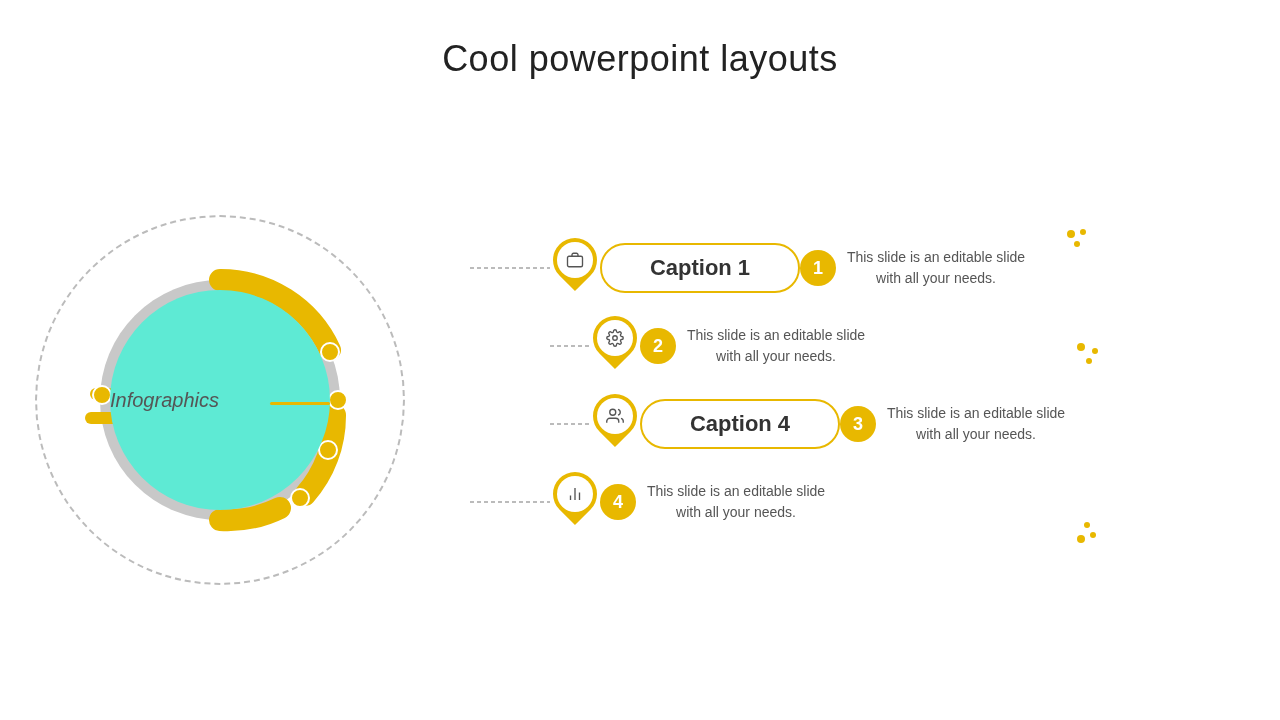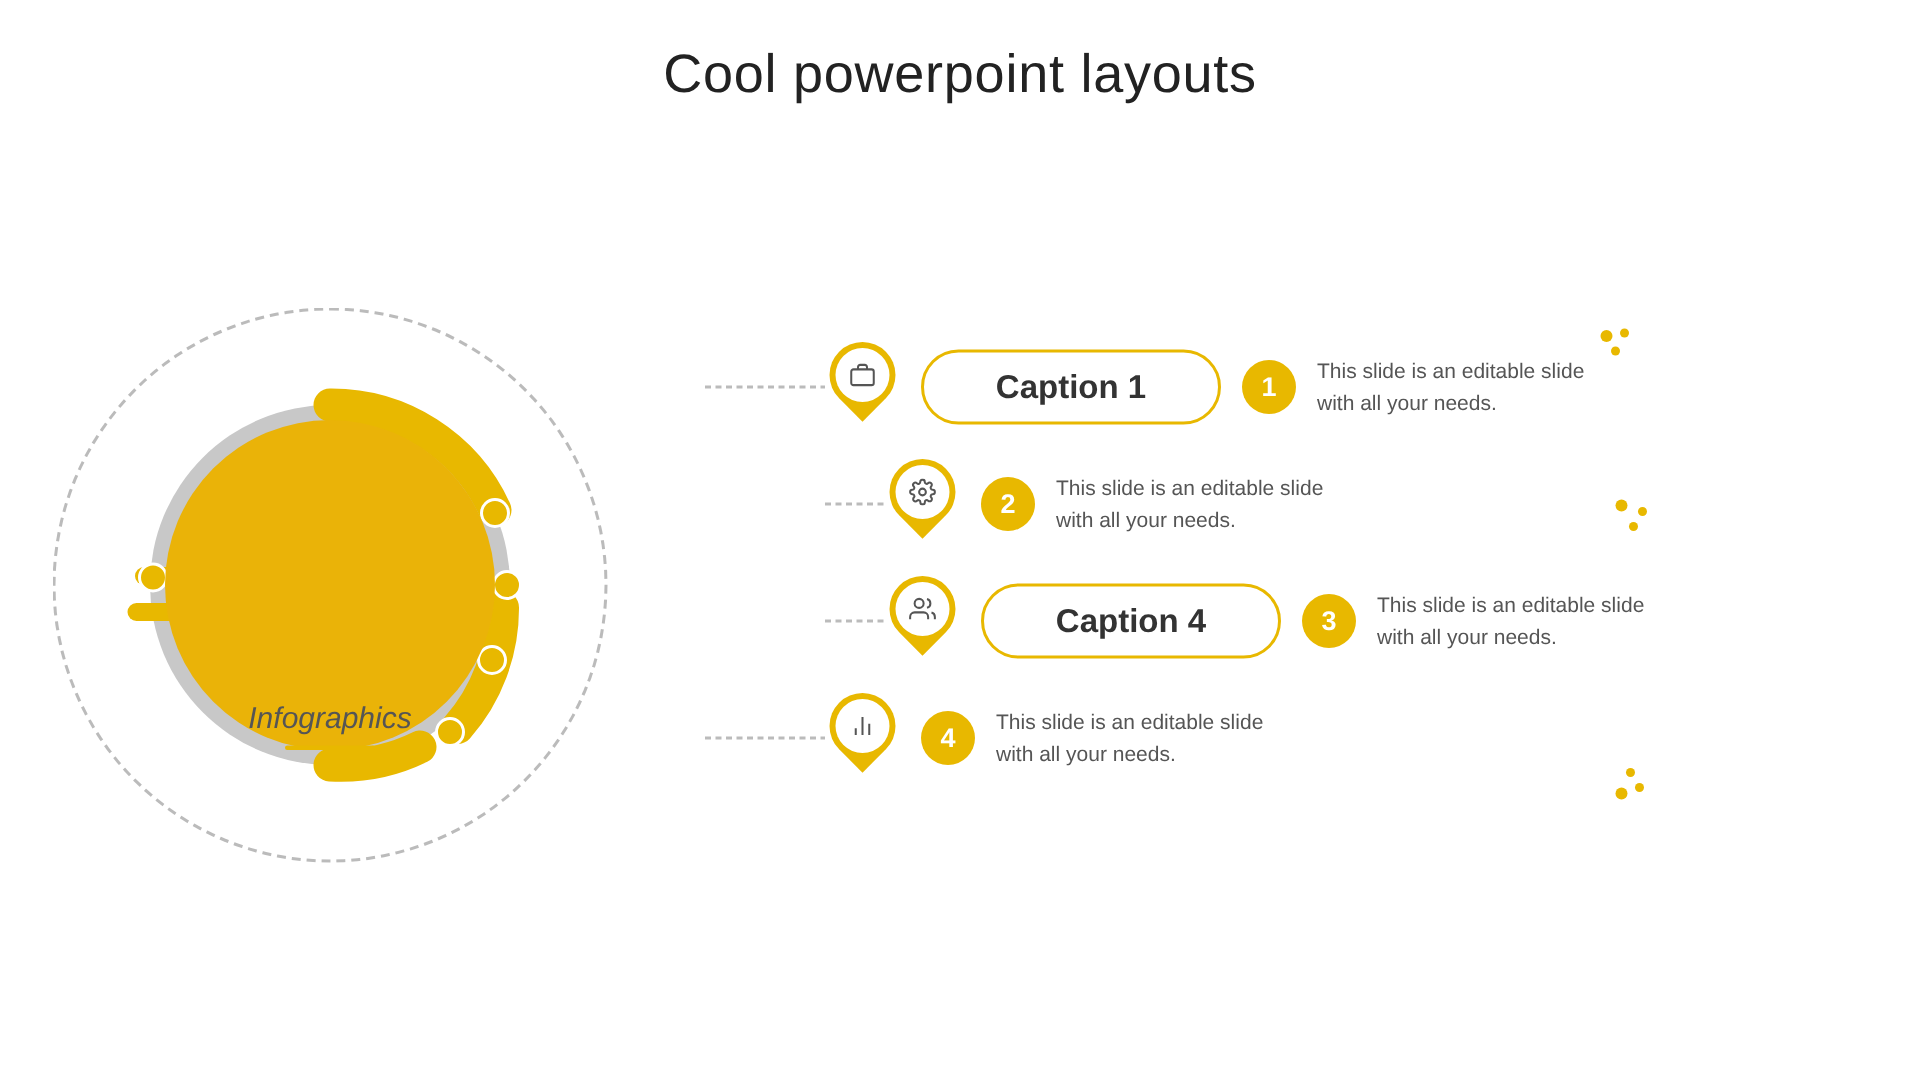--- a/index.html
+++ b/index.html
@@ -18,21 +18,21 @@
       position: relative;
       display: flex;
       flex-direction: column;
       align-items: center;
     }
 
     .title {
       font-size: 36px;
       font-weight: 400;
       color: #222;
-      margin-top: 28px;
+      margin-top: 38px;
       letter-spacing: 0.5px;
     }
 
     .main-content {
       display: flex;
       width: 100%;
       height: calc(100% - 80px);
       position: relative;
       align-items: center;
     }
@@ -59,28 +59,27 @@
       top: 50%;
       left: 50%;
       transform: translate(-50%, -50%);
     }
 
     .inner-white-circle {
       position: absolute;
       width: 220px;
       height: 220px;
       border-radius: 50%;
-      background: #eab308;
+      background: #5eead4;
       top: 50%;
       left: 50%;
       transform: translate(-50%, -50%);
       display: flex;
-      flex-direction: column;
-      align-items: center;
-      justify-content: flex-end;
+      align-items: center;
+      justify-content: space-between;
     }
 
     .infographics-label {
       font-size: 20px;
       color: #555;
       font-style: italic;
     }
 
     .infographics-underline {
       width: 60px;
@@ -98,21 +97,20 @@
       transform: translateY(-50%);
       display: flex;
       flex-direction: column;
       gap: 18px;
       width: 720px;
     }
 
     .item-row {
       display: flex;
       align-items: center;
-      gap: 14px;
       position: relative;
     }
 
     .pin-icon {
       width: 50px;
       height: 60px;
       position: relative;
       flex-shrink: 0;
       display: flex;
       flex-direction: column;
@@ -171,20 +169,21 @@
       align-items: center;
       justify-content: center;
       flex-shrink: 0;
     }
 
     .description {
       font-size: 14px;
       color: #555;
       line-height: 1.5;
       max-width: 200px;
+      text-align: center;
     }
 
     
     .circle-svg {
       position: absolute;
       top: 50%;
       left: 50%;
       transform: translate(-50%, -50%);
     }
   </style>

